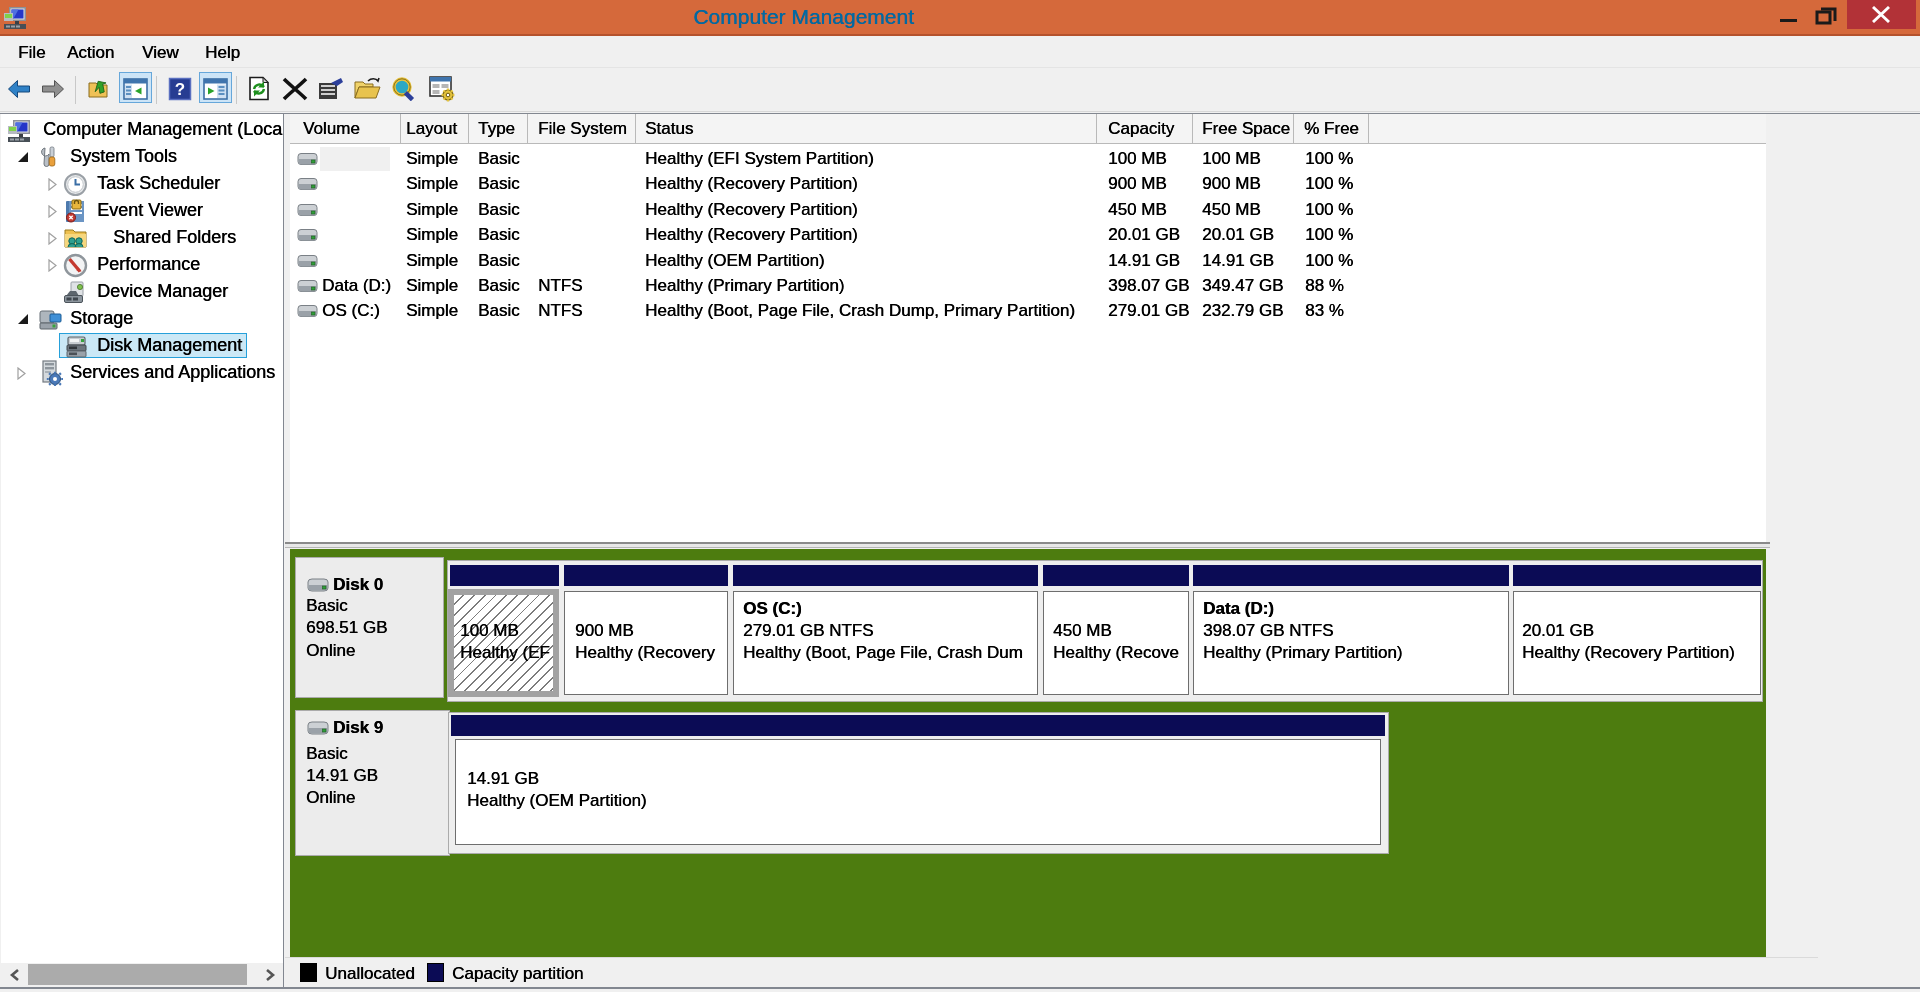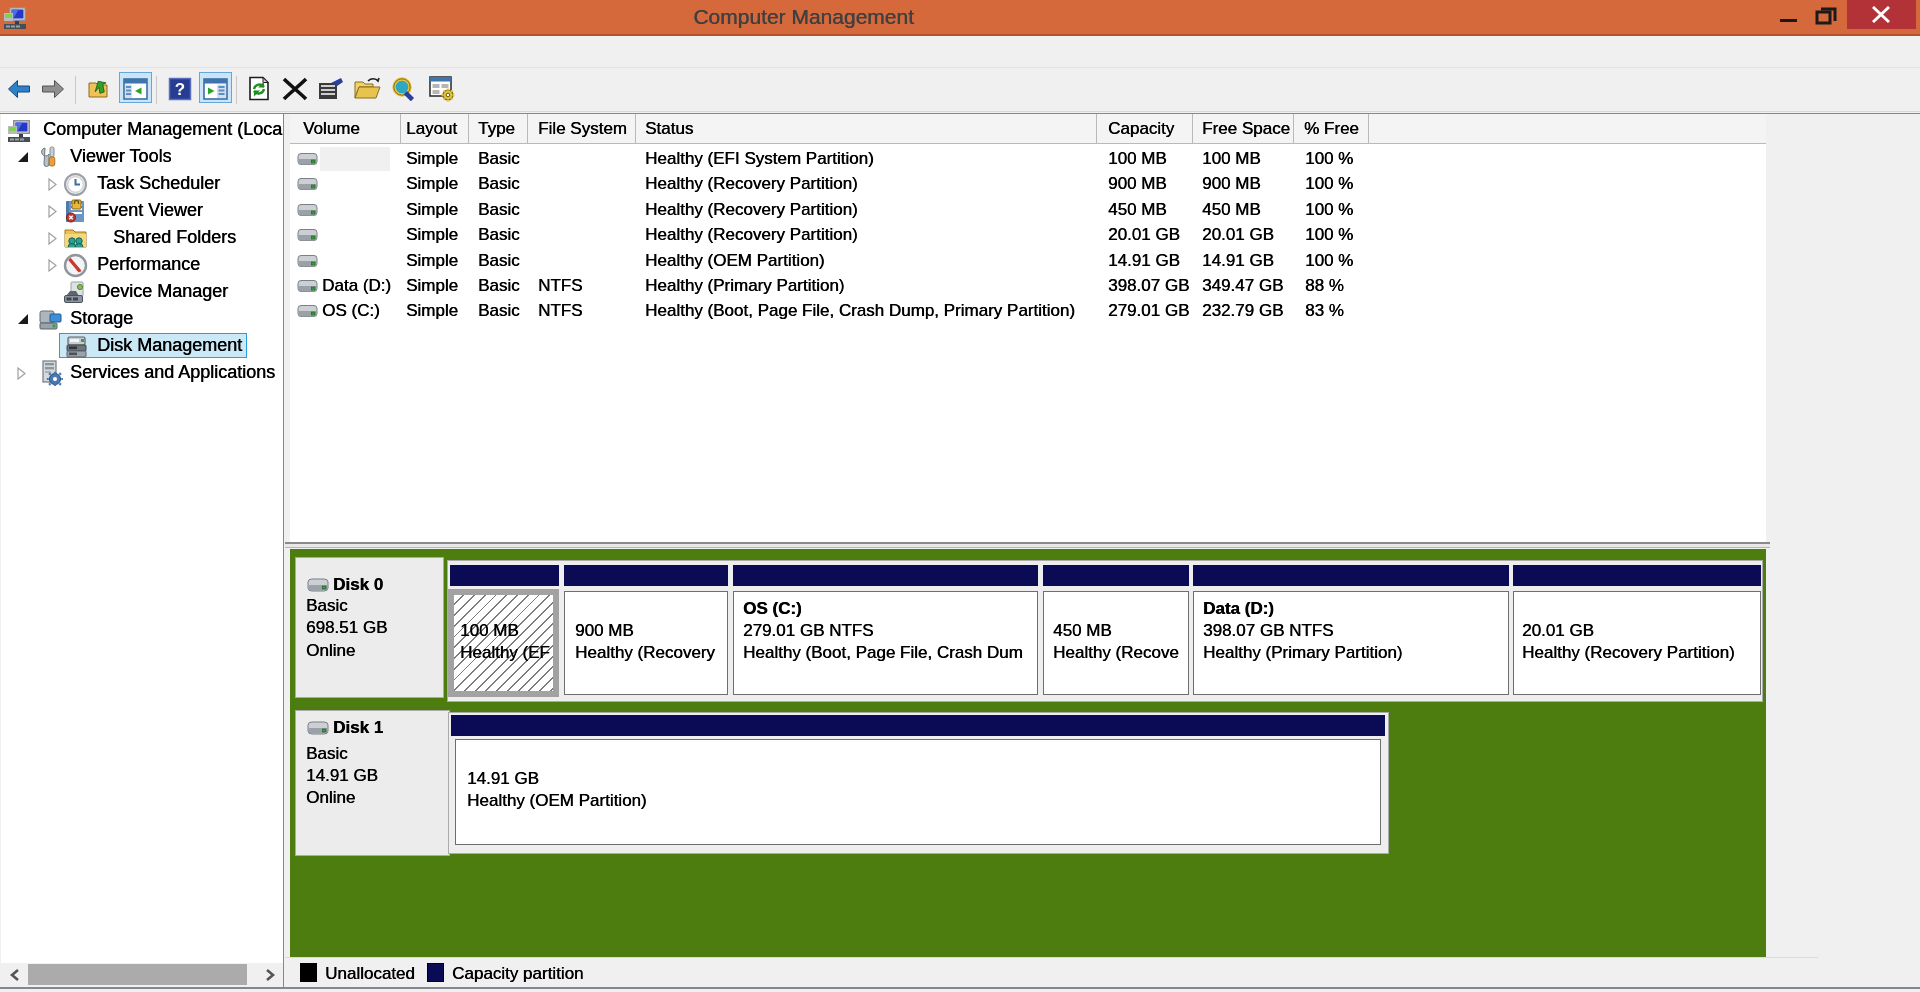--- a/index.html
+++ b/index.html
@@ -1,21 +1,21 @@
 <!DOCTYPE html>
 <html><head><meta charset="utf-8">
 <style>
 html,body{margin:0;padding:0;}
 body{width:1920px;height:992px;overflow:hidden;font-family:"Liberation Sans",sans-serif;color:#000;}
 .tk{text-shadow:0.45px 0 0 currentColor;}
 #win{position:absolute;left:0;top:0;width:1920px;height:992px;background:#f0f0f0;}
 .abs{position:absolute;}
 
 #title{left:0;top:0;width:1920px;height:34px;background:#d5693b;border-bottom:2px solid #b4522c;}
-#titletext{left:0;top:0;width:1607px;height:34px;text-align:center;line-height:33px;font-size:21px;color:#404040;}
+#titletext{left:0;top:0;width:1607px;height:34px;text-align:center;line-height:33px;font-size:21px;color:#0369a1;}
 #closebtn{left:1847px;top:0;width:69px;height:29px;background:#b23237;}
 
 #menubar{left:0;top:36px;width:1920px;height:31px;background:#f0f0f0;font-size:17px;}
 .menuitem{top:7px;}
 
 #toolbar{left:0;top:67px;width:1920px;height:45px;background:#f0f0f0;border-top:1px solid #e4e4e4;border-bottom:1px solid #d7d7d7;box-sizing:border-box;}
 .tsep{top:8px;width:1px;height:28px;background:#c8c8c8;}
 .tbtn{width:33px;height:31px;top:4px;background:#cce4f7;border:1px solid #66a7da;box-sizing:border-box;}
 
 #ctop{left:0;top:113px;width:1920px;height:1px;background:#828790;}
@@ -67,20 +67,26 @@
  <rect x="13" y="20.5" width="4" height="2" fill="#9aa1a8"></rect>
 </svg>
 <div class="abs" style="left:1780px;top:19px;width:17px;height:3px;background:#1a1a1a"></div>
 <svg class="abs" style="left:1815px;top:6px" width="24" height="20" viewBox="0 0 24 20">
  <path d="M6 3 h14 v12" fill="none" stroke="#1a1a1a" stroke-width="3"></path>
  <rect x="2" y="6" width="13" height="11" fill="none" stroke="#1a1a1a" stroke-width="3"></rect>
 </svg>
 <svg class="abs" style="left:1872px;top:6px" width="18" height="17" viewBox="0 0 18 17">
  <path d="M1 1 L17 16 M17 1 L1 16" stroke="#fff" stroke-width="2.9"></path>
 </svg>
+<div class="abs tk" id="menubar">
+ <span class="abs menuitem" style="left:18px">File</span>
+ <span class="abs menuitem" style="left:67px">Action</span>
+ <span class="abs menuitem" style="left:142px">View</span>
+ <span class="abs menuitem" style="left:205px">Help</span>
+</div>
 <div class="abs" id="toolbar">
  <div class="abs tsep" style="left:75px"></div>
  <div class="abs tsep" style="left:156px"></div>
  <div class="abs tsep" style="left:236px"></div>
  <div class="abs tbtn" style="left:119px"></div>
  <div class="abs tbtn" style="left:199px"></div>
  <svg class="abs" style="left:7px;top:9px" width="24" height="24" viewBox="0 0 24 24">
   <path d="M10.5 3.5 L1.5 12 L10.5 20.5 L10.5 15 L22.5 15 L22.5 9 L10.5 9 Z" fill="#2f81c6" stroke="#14487c" stroke-width="1"></path>
  </svg>
  <svg class="abs" style="left:41px;top:9px" width="24" height="24" viewBox="0 0 24 24">
@@ -171,21 +177,21 @@
  </svg>
  <div class="trow" style="left:42px;top:5px">Computer Management (Local)</div>
  <svg class="abs" style="left:16px;top:37px" width="12" height="12">
         <path d="M11 1 V11 H1 Z" fill="#1a1a1a"></path>
       </svg>
  <svg class="abs" style="left:37px;top:31px" width="22" height="24" viewBox="0 0 22 24">
   <path d="M7 3 a4 4 0 1 0 4 6 l0 10 a2.5 2.5 0 0 1 -5 0 z" fill="#b9bfc6" stroke="#6f767d" stroke-width="1"></path>
   <rect x="12" y="2" width="4" height="10" rx="1.5" fill="#c9cfd6" stroke="#6f767d" stroke-width="0.8"></rect>
   <rect x="11.2" y="12" width="5.6" height="9" rx="2" fill="#e9a03c" stroke="#9a6312" stroke-width="0.8"></rect>
  </svg>
- <div class="trow" style="left:69px;top:32px">Viewer Tools</div>
+ <div class="trow" style="left:69px;top:32px">System Tools</div>
  <svg class="abs" style="left:47px;top:64px" width="10" height="13">
         <path d="M1 1 L8 6.5 L1 12 Z" fill="#fff" stroke="#a0a0a0" stroke-width="1.2"></path>
       </svg>
  <svg class="abs" style="left:62px;top:58px" width="25" height="25" viewBox="0 0 25 25">
   <circle cx="12.5" cy="12.5" r="10.5" fill="#e8eaec" stroke="#9aa0a6" stroke-width="2"></circle>
   <circle cx="12.5" cy="12.5" r="7.8" fill="#fff" stroke="#c2c6ca" stroke-width="1"></circle>
   <path d="M12.5 7 V12.5 H17" stroke="#3a6ea5" stroke-width="2" fill="none"></path>
  </svg>
  <div class="trow" style="left:96px;top:59px">Task Scheduler</div>
  <svg class="abs" style="left:47px;top:91px" width="10" height="13">
@@ -432,21 +438,21 @@
 <div class="abs ptxt" style="left:913px;top:72px">398.07 GB NTFS</div>
 <div class="abs ptxt" style="left:913px;top:94px">Healthy (Primary Partition)</div>
 <div class="abs ptxt" style="left:1232px;top:72px">20.01 GB</div>
 <div class="abs ptxt" style="left:1232px;top:94px">Healthy (Recovery Partition)</div>
 <div class="abs dlabel" style="left:5px;top:161px;width:155px;height:146px"></div>
 <svg class="abs" style="left:16px;top:171px" width="24" height="16" viewBox="0 0 24 16">
 <path d="M2 5 q0 -3 4 -3 h12 q4 0 4 3 l0 6 q0 3 -4 3 h-12 q-4 0 -4 -3 z" fill="#ccd0d4" stroke="#7a8086" stroke-width="1"></path>
 <path d="M2.5 8 h19 v3 q0 2.5 -3.5 2.5 h-12 q-3.5 0 -3.5 -2.5 z" fill="#9aa1a8"></path>
 <rect x="16.5" y="9" width="3.5" height="3" fill="#2f9e38" stroke="#1b5c20" stroke-width="0.6"></rect>
 </svg>
-<div class="abs" style="left:43px;top:169px;font-weight:bold">Disk 1</div>
+<div class="abs" style="left:43px;top:169px;font-weight:bold">Disk 9</div>
 <div class="abs" style="left:16px;top:195px">Basic</div>
 <div class="abs" style="left:16px;top:217px">14.91 GB</div>
 <div class="abs" style="left:16px;top:239px">Online</div>
 <div class="abs outer" style="left:158px;top:163px;width:941px;height:142px"></div>
 <div class="abs navy" style="left:161px;top:166px;width:934px;height:21px"></div>
 <div class="abs pbody" style="left:165px;top:190px;width:926px;height:106px"></div>
 <div class="abs ptxt" style="left:177px;top:220px">14.91 GB</div>
 <div class="abs ptxt" style="left:177px;top:242px">Healthy (OEM Partition)</div>
 </div>
 <div class="abs tk" id="legend">

